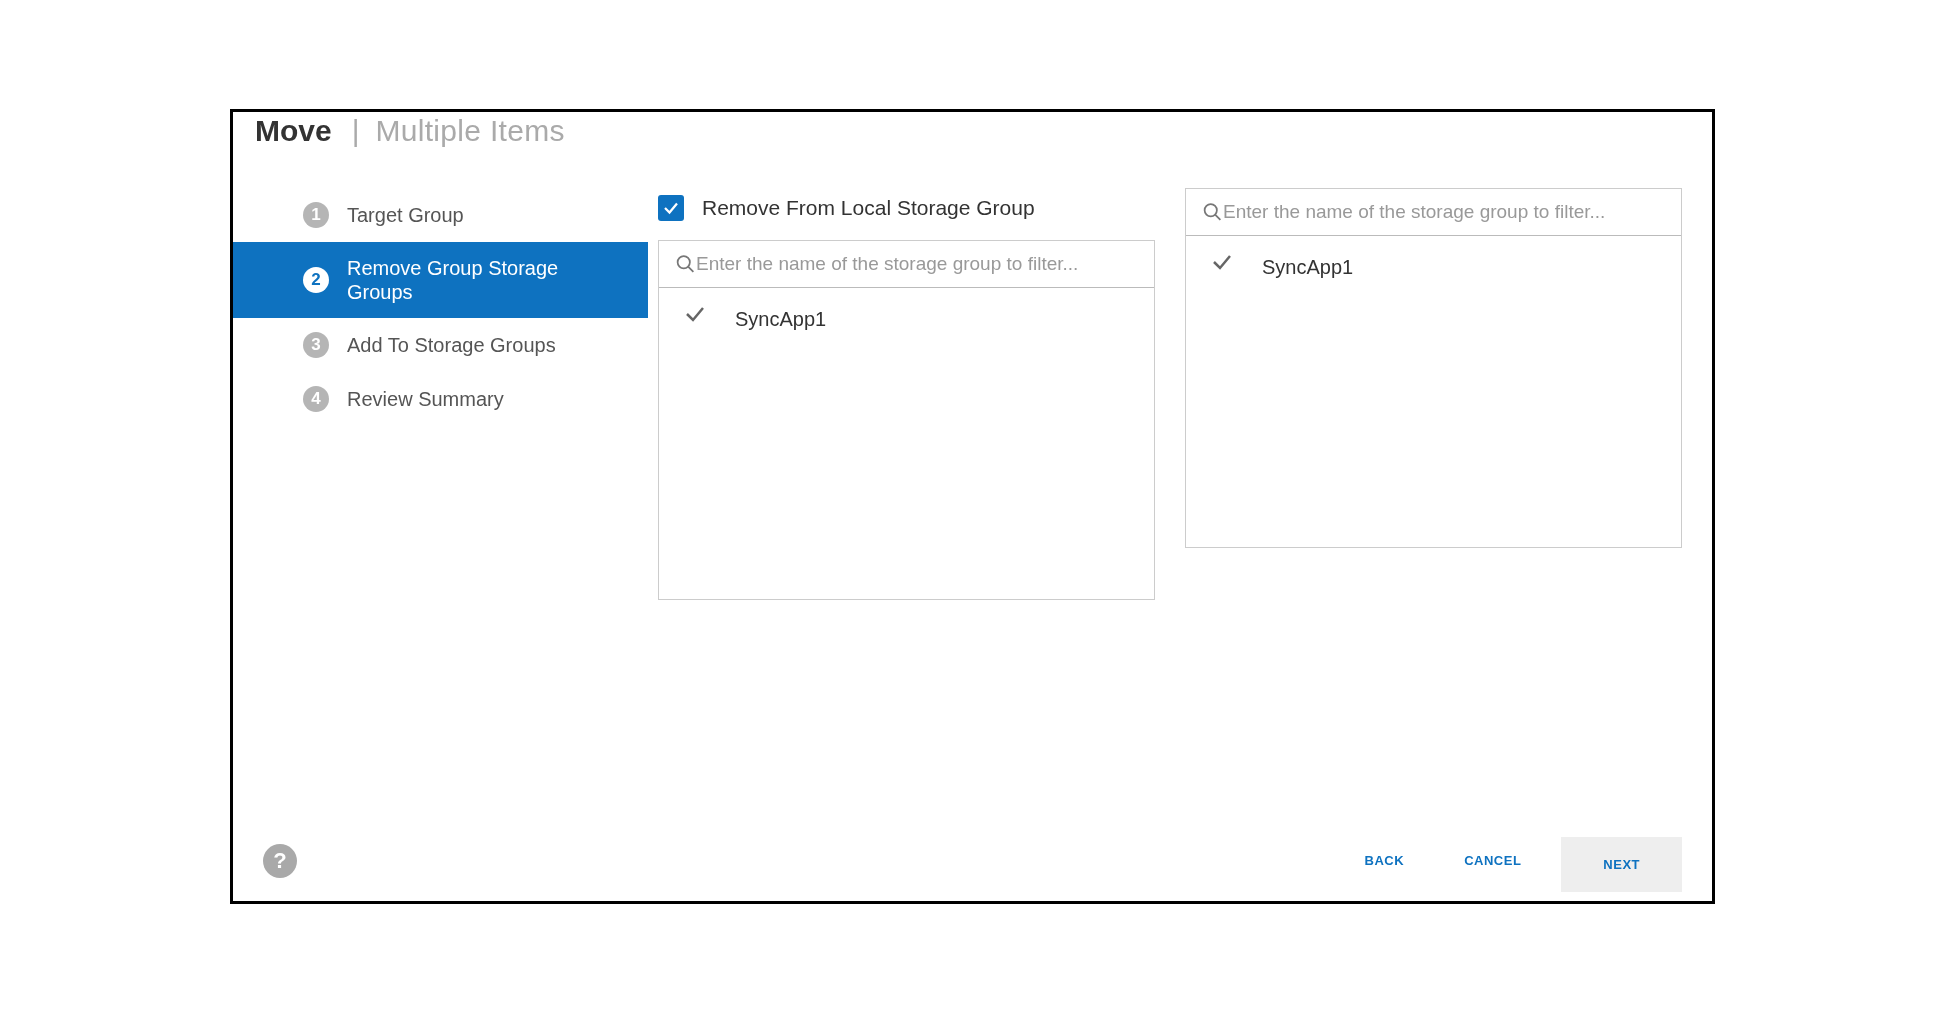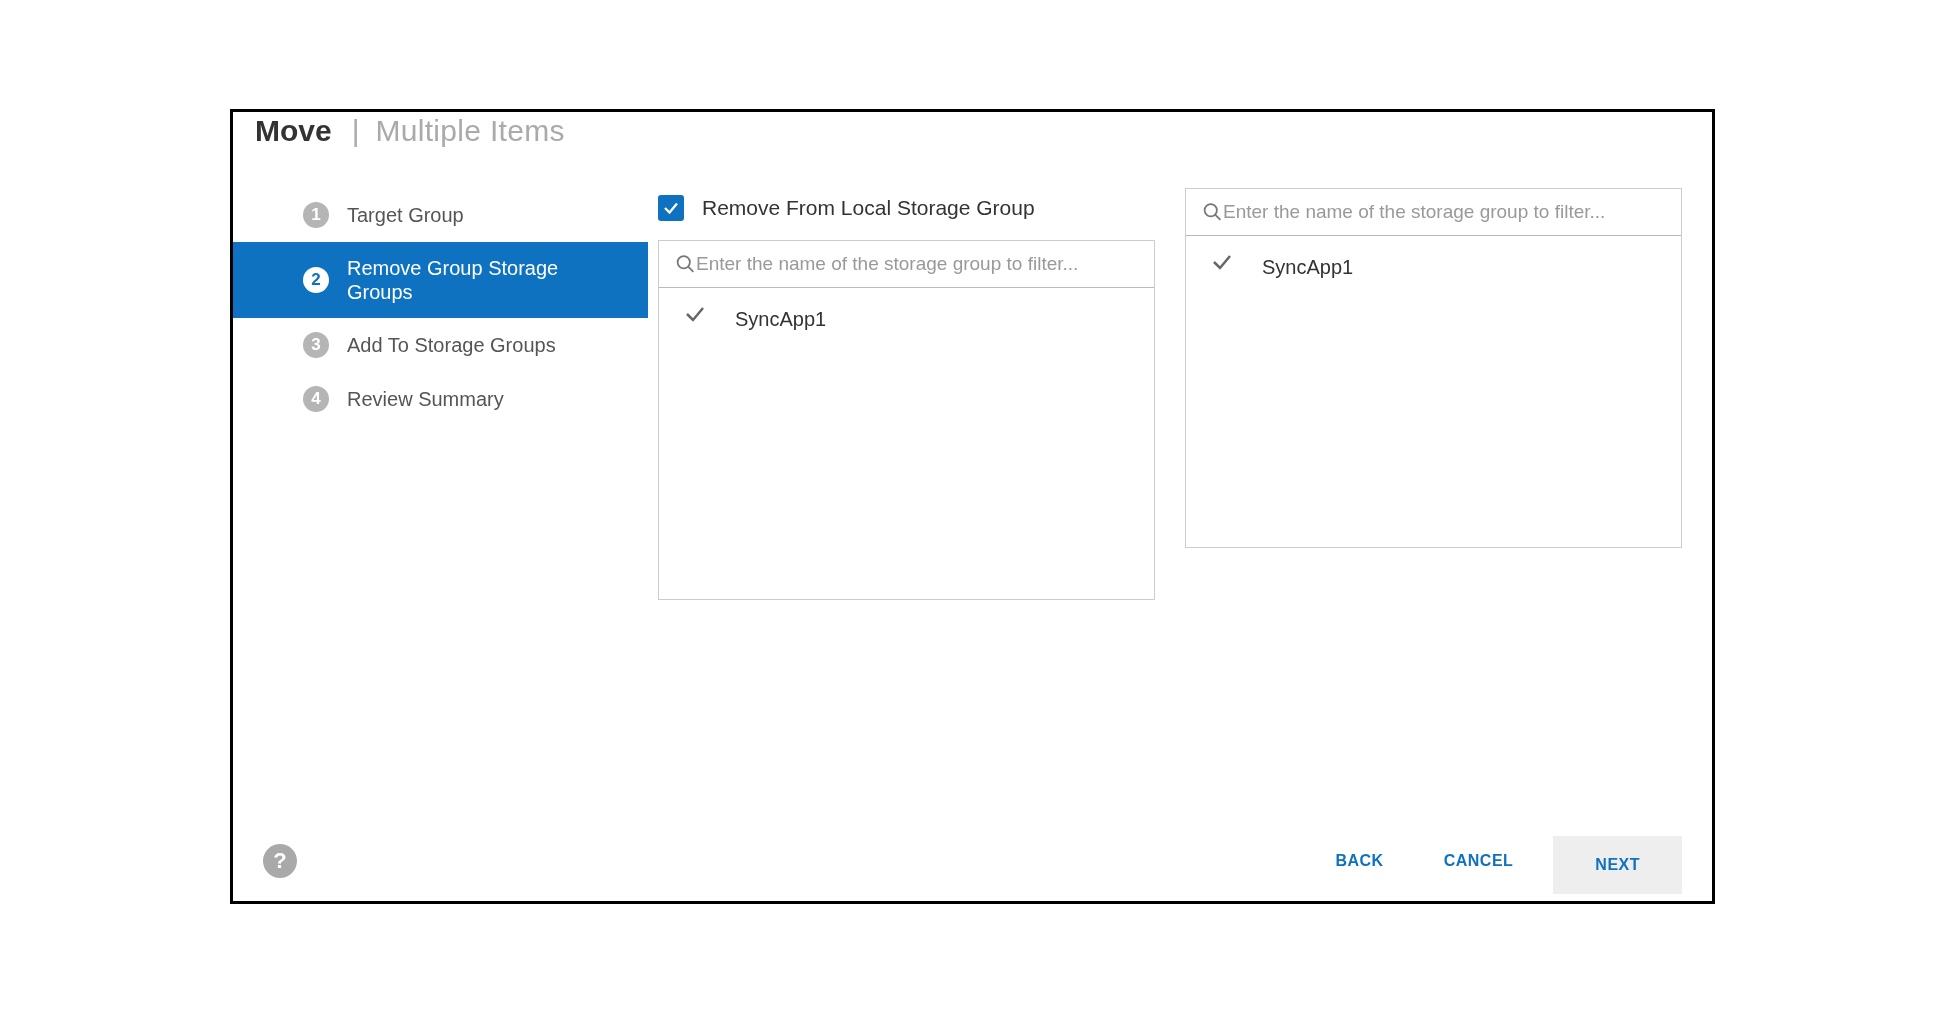--- a/index.html
+++ b/index.html
@@ -144,21 +144,21 @@
     border-radius: 50%;
     background: #a9a9a9;
     color: #fff;
     display: flex; align-items: center; justify-content: center;
     font-size: 22px;
     font-weight: 700;
     cursor: pointer;
   }
   .footer .spacer { flex: 1; }
   .btn {
-    font-size: 16px;
+    font-size: 13px;
     font-weight: 700;
     letter-spacing: 0.5px;
     color: #0e72c0;
     background: transparent;
     border: none;
     padding: 16px 30px;
     cursor: pointer;
     text-transform: uppercase;
   }
   .btn.primary {

